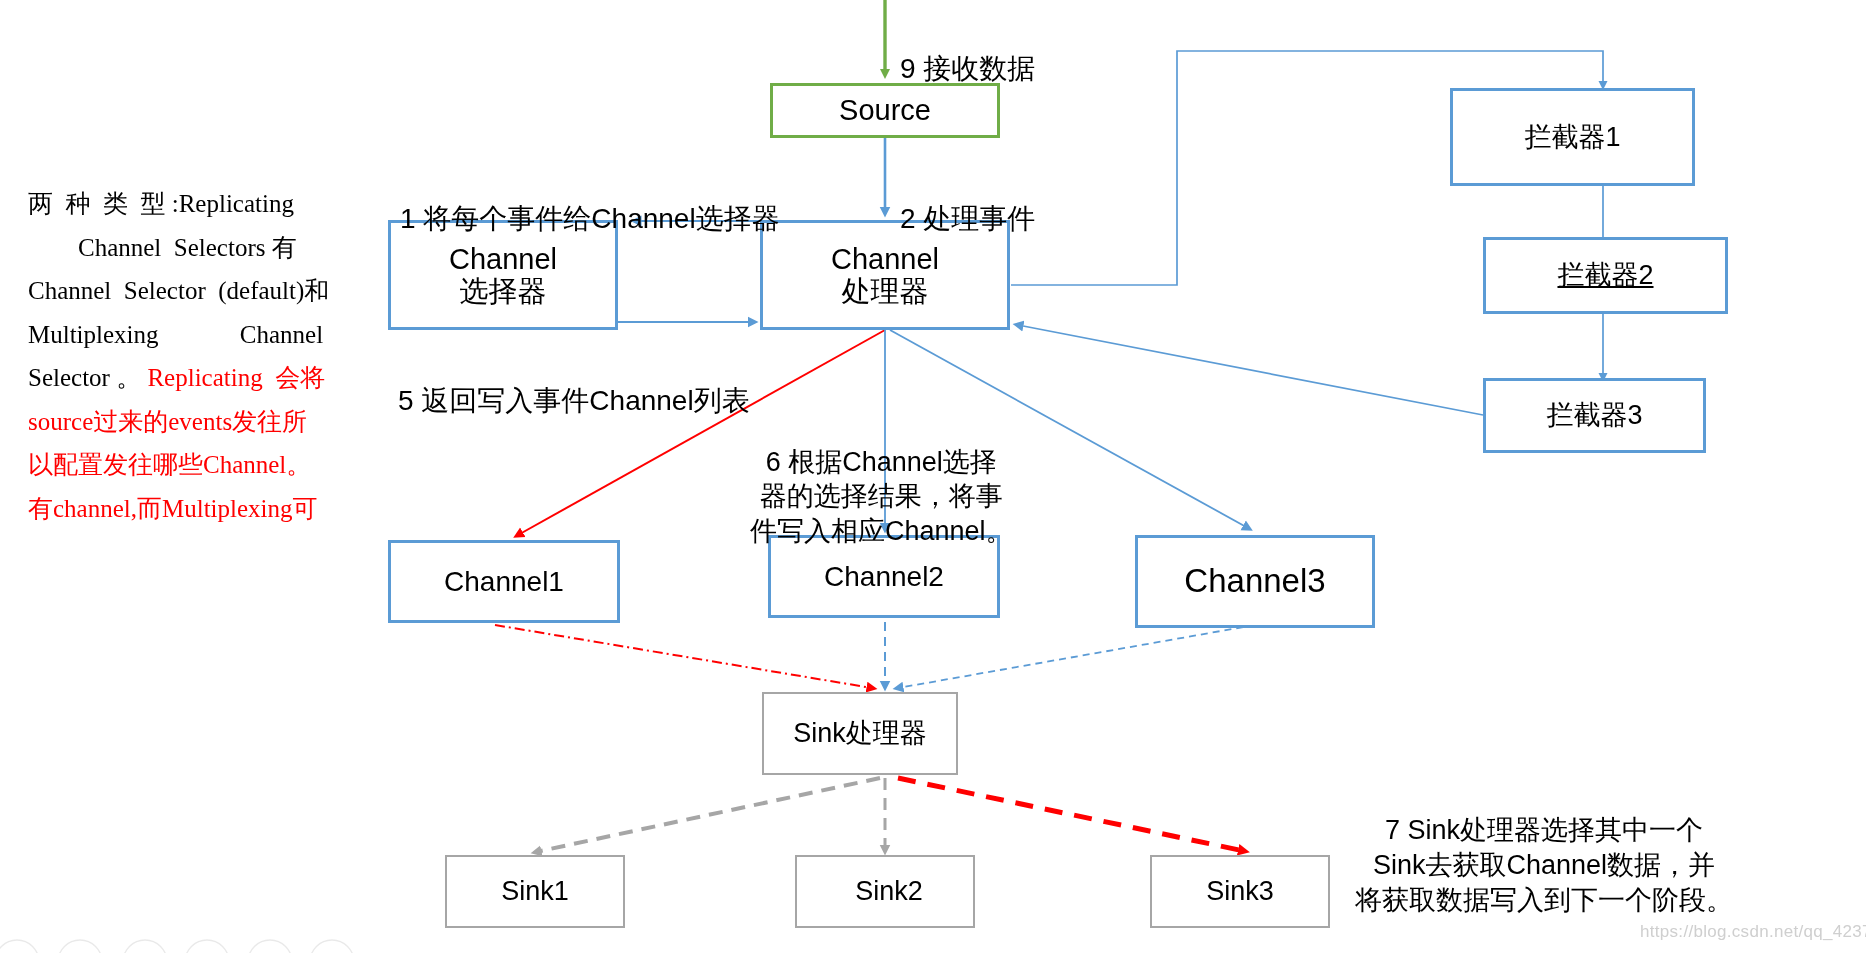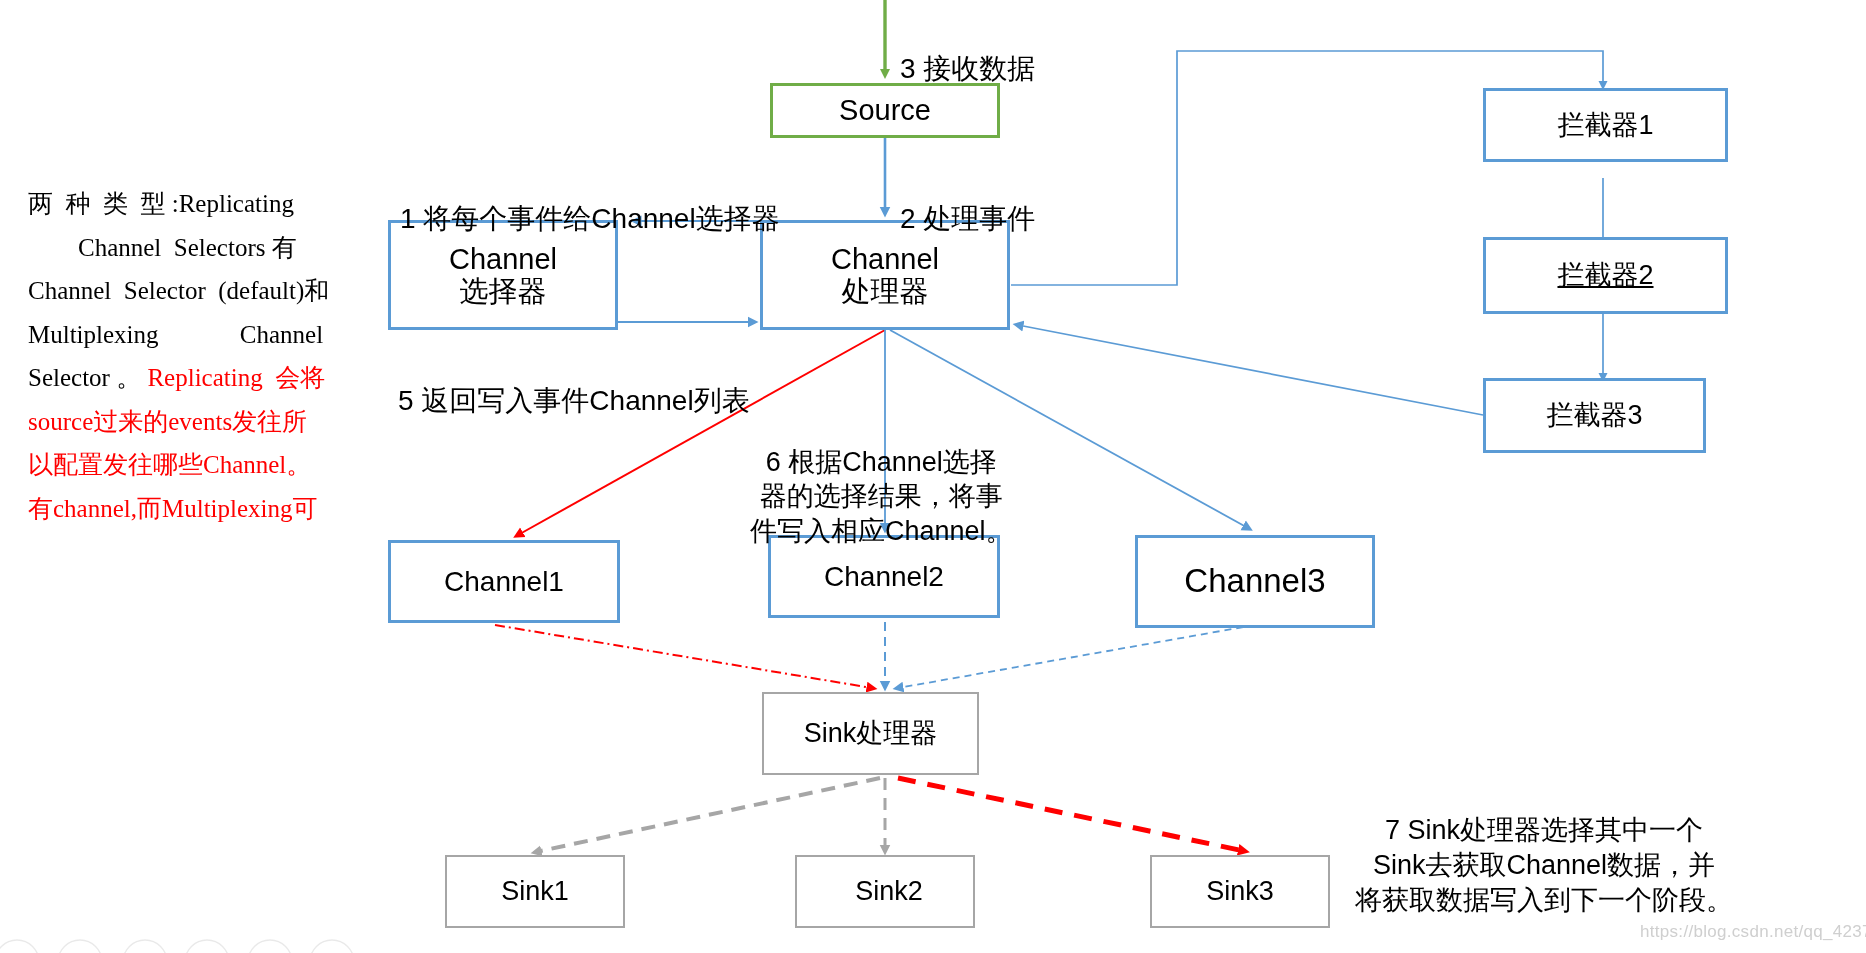--- a/index.html
+++ b/index.html
@@ -103,21 +103,21 @@
   <div class="node blue" style="left:388px;top:220px;width:230px;height:110px;font-size:29px;">
     <span class="node-label">Channel
 选择器</span>
   </div>
 
   <div class="node blue" style="left:760px;top:220px;width:250px;height:110px;font-size:29px;">
     <span class="node-label">Channel
 处理器</span>
   </div>
 
-  <div class="node blue" style="left:1483px;top:88px;width:245px;height:74px;font-size:27px;">
+  <div class="node blue" style="left:1450px;top:88px;width:245px;height:98px;font-size:27px;">
     <span class="node-label">拦截器1</span>
   </div>
 
   <div class="node blue" style="left:1483px;top:237px;width:245px;height:77px;font-size:27px;text-decoration:underline;">
     <span class="node-label">拦截器2</span>
   </div>
 
   <div class="node blue" style="left:1483px;top:378px;width:223px;height:75px;font-size:27px;">
     <span class="node-label">拦截器3</span>
   </div>
@@ -127,38 +127,38 @@
   </div>
 
   <div class="node blue" style="left:768px;top:535px;width:232px;height:83px;font-size:28px;">
     <span class="node-label">Channel2</span>
   </div>
 
   <div class="node blue" style="left:1135px;top:535px;width:240px;height:93px;font-size:33px;">
     <span class="node-label">Channel3</span>
   </div>
 
-  <div class="node gray" style="left:762px;top:692px;width:217px;height:83px;font-size:27px;">
+  <div class="node gray" style="left:762px;top:692px;width:196px;height:83px;font-size:27px;">
     <span class="node-label">Sink处理器</span>
   </div>
 
   <div class="node gray" style="left:445px;top:855px;width:180px;height:73px;font-size:27px;">
     <span class="node-label">Sink1</span>
   </div>
 
   <div class="node gray" style="left:795px;top:855px;width:180px;height:73px;font-size:27px;padding-left:8px;">
     <span class="node-label">Sink2</span>
   </div>
 
   <div class="node gray" style="left:1150px;top:855px;width:180px;height:73px;font-size:27px;">
     <span class="node-label">Sink3</span>
   </div>
 
   <div class="caption" style="left:900px;top:18px;font-size:28px;">
-    <span>3 接收数据</span>
+    <span>9 接收数据</span>
   </div>
 
   <div class="caption" style="left:900px;top:168px;font-size:28px;">
     <span>2 处理事件</span>
   </div>
 
 
   <div class="caption" style="left:400px;top:168px;font-size:28px;">
     <span>1 将每个事件给Channel选择器</span>
   </div>

